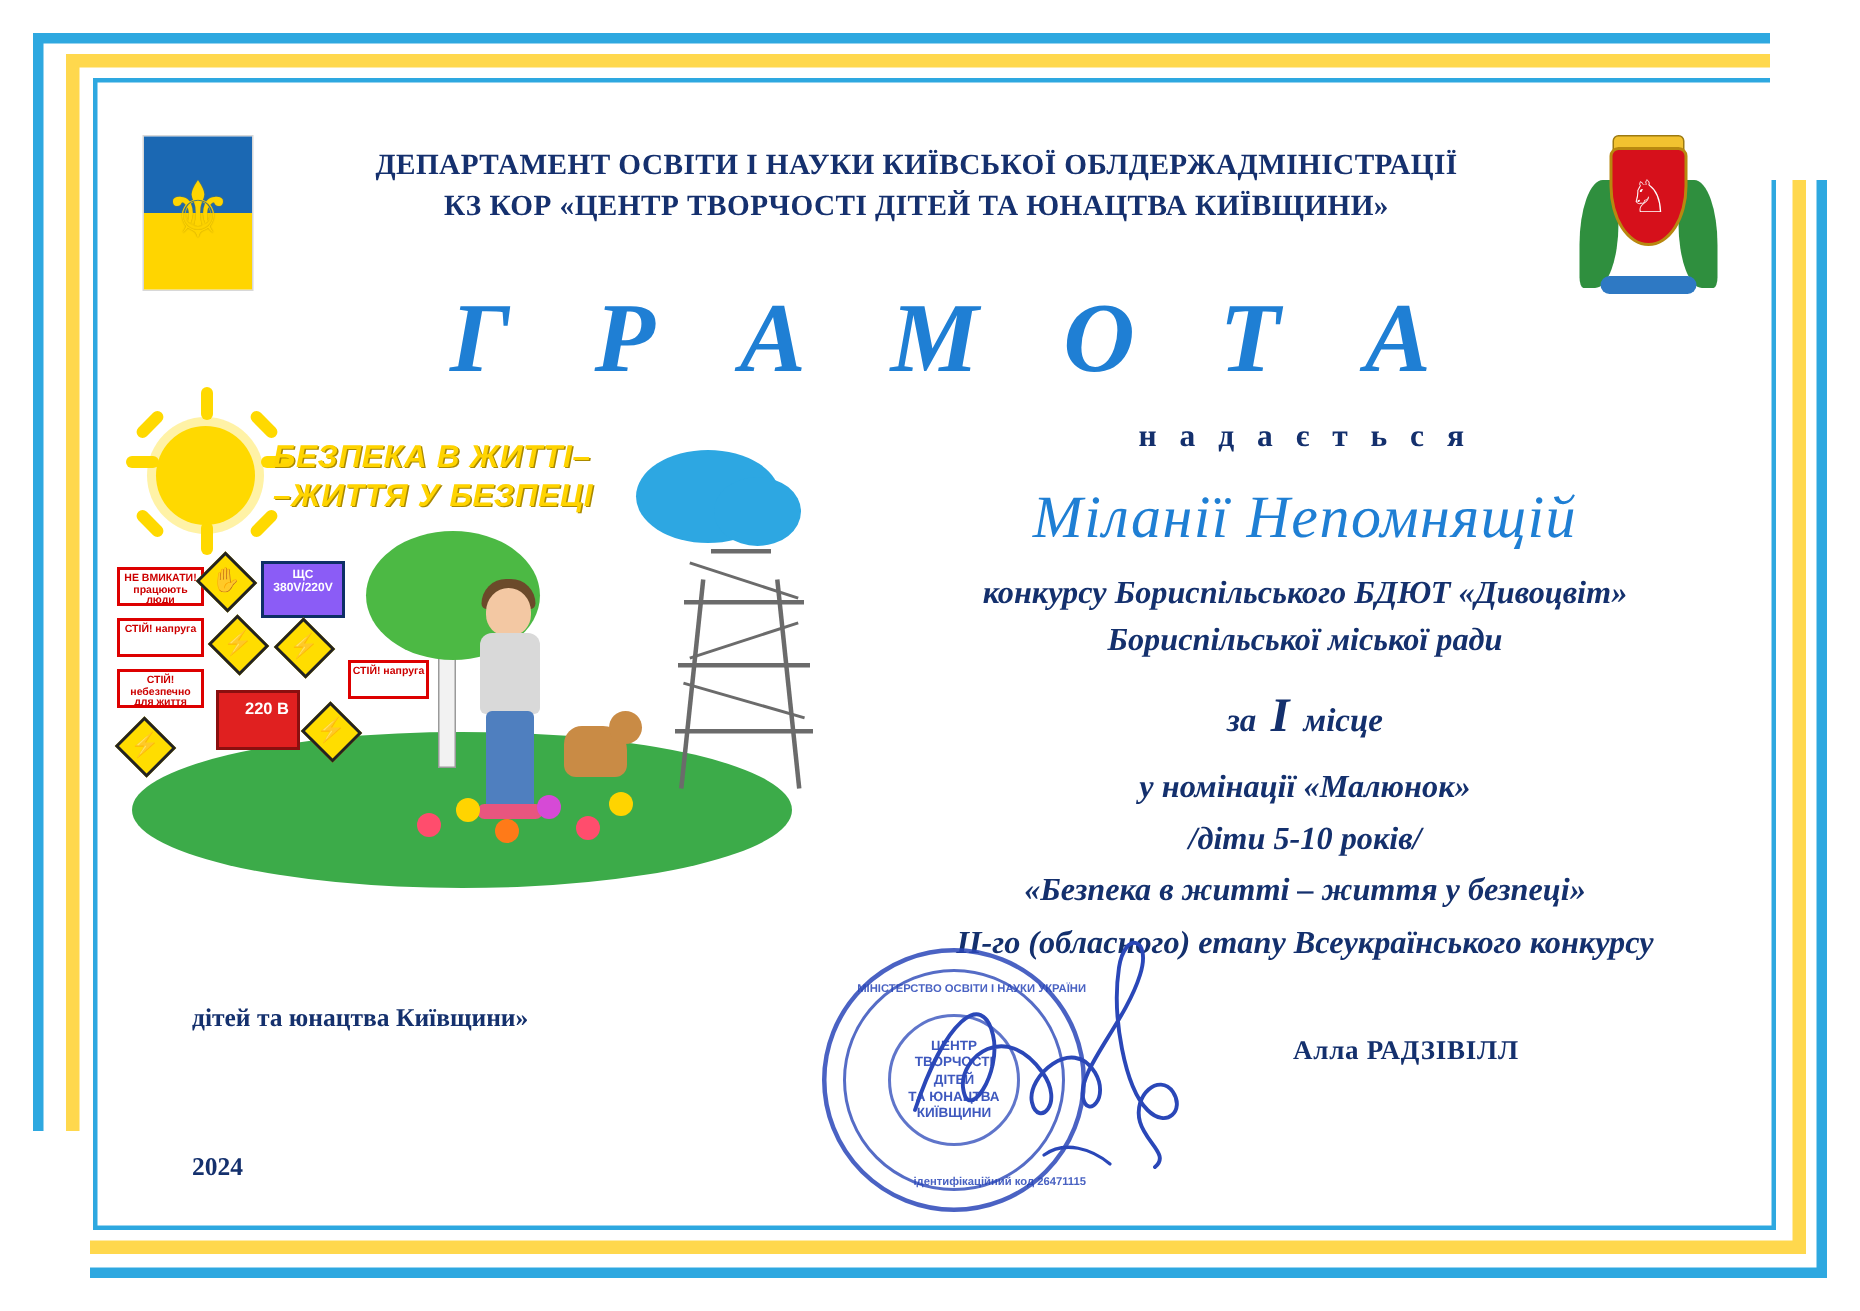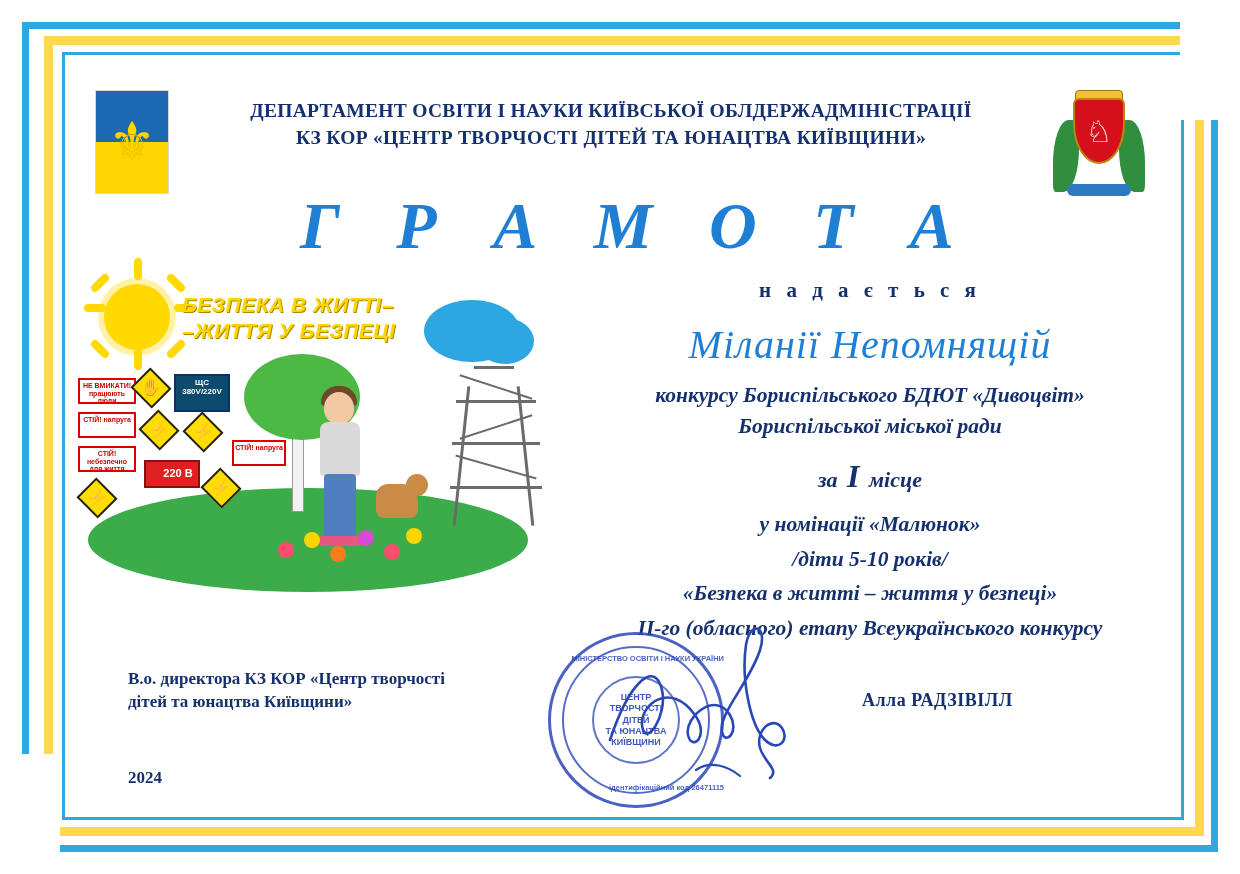--- a/index.html
+++ b/index.html
@@ -394,21 +394,21 @@
     position: absolute;
     left: 50%;
     top: 50%;
     transform: translate(-50%, -50%) rotate(-45deg);
     font-size: 16px;
     color: #111;
     line-height: 1;
   }
   .sign-blue {
     position: absolute;
-    background: #0c4a6e;
+    background: #8b5cf6;
     color: #fff;
     border: 2px solid #0d2f66;
     box-sizing: border-box;
     font-family: "Liberation Sans", sans-serif;
     font-size: 8px;
     font-weight: bold;
     text-align: center;
     line-height: 1.15;
     padding-top: 2px;
   }
@@ -670,21 +670,21 @@
 
     <div class="signs">
       <div class="sign" style="left:0px; top:0px; width:58px; height:26px;">НЕ ВМИКАТИ!
 працюють люди</div>
       <div class="sign" style="left:0px; top:34px; width:58px; height:26px;">СТІЙ!
 напруга</div>
       <div class="sign" style="left:0px; top:68px; width:58px; height:26px;">СТІЙ!
 небезпечно для життя</div>
       <div class="sign-blue" style="left:96px; top:-4px; width:56px; height:38px;">ЩС
 380V/220V</div>
-      <div class="sign-red-box" style="left:66px; top:82px; width:56px; height:28px;padding-left:12px;">220 В</div>
+      <div class="sign-red-box" style="left:66px; top:82px; width:56px; height:40px;padding-left:12px;">220 В</div>
       <div class="sign" style="left:154px; top:62px; width:54px; height:26px;">СТІЙ!
 напруга</div>
       <div class="sign-yellow" style="left:66px; top:38px;">
           <span>⚡</span>
         </div>
       <div class="sign-yellow" style="left:110px; top:40px;">
           <span>⚡</span>
         </div>
       <div class="sign-yellow" style="left:4px; top:106px;">
           <span>⚡</span>
@@ -708,21 +708,20 @@
       <span class="big">I</span>
       <span>місце</span>
     </div>
     <div class="nomination">у номінації «Малюнок»</div>
     <div class="nomination">/діти 5-10 років/</div>
     <div class="nomination">«Безпека в житті – життя у безпеці»</div>
     <div class="nomination">ІІ-го (обласного) етапу Всеукраїнського конкурсу</div>
   </div>
 
   <div class="signatory">
-    <div>В.о. директора КЗ КОР «Центр творчості</div>
     <div>дітей  та юнацтва Київщини»</div>
   </div>
 
   <div class="year">2024</div>
 
   <div class="director-name">Алла  РАДЗІВІЛЛ</div>
 
   <div class="stamp">
     <div class="ring"></div>
     <div class="ring2"></div>

